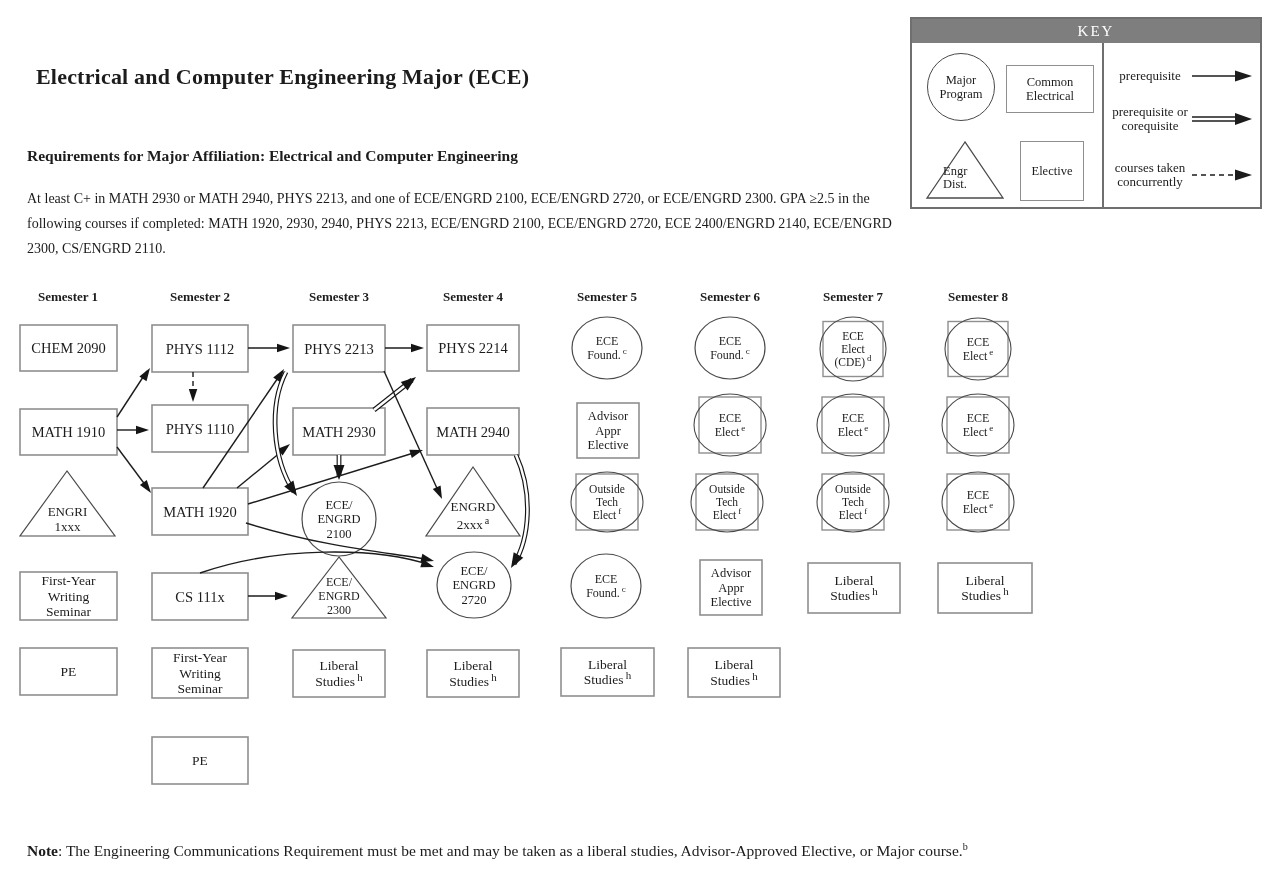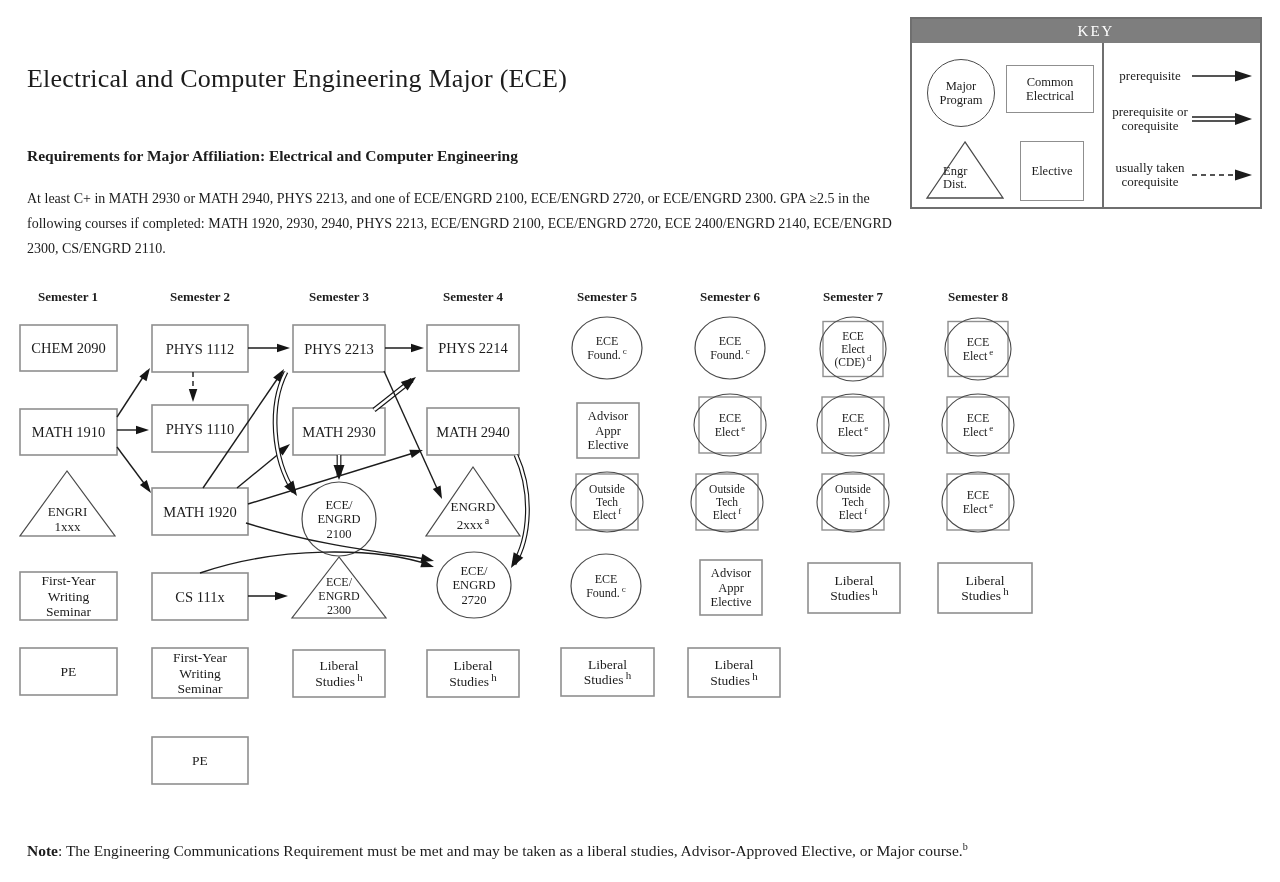--- a/index.html
+++ b/index.html
@@ -1,30 +1,30 @@
 <!DOCTYPE html>
 <html><head>
 <meta charset="utf-8">
 <style>
   html,body{margin:0;padding:0;background:#ffffff;}
   .page{position:relative;width:1280px;height:882px;background:#ffffff;overflow:hidden;
         font-family:"Liberation Serif","DejaVu Serif",serif;color:#1c1c1c;}
-  .title{position:absolute;left:27px;top:64px;font-size:26px;font-weight:normal;letter-spacing:.2px;}
+  .title{position:absolute;left:36px;top:64px;font-size:22px;font-weight:bold;letter-spacing:.2px;}
   .subtitle{position:absolute;left:27px;top:147px;font-size:15.5px;font-weight:bold;}
   .reqtext{position:absolute;left:27px;top:186px;width:880px;font-size:14px;line-height:25px;}
   .note{position:absolute;left:27px;top:841px;font-size:15.5px;}
   .note b{font-weight:bold;margin-top:36px;}
   .note sup{font-size:10px;}
   
   .key{position:absolute;left:910px;top:17px;width:352px;height:192px;border:2px solid #6f6f6f;background:#fff;box-sizing:border-box;}
   .key-header{height:24px;background:#7e7e7e;color:#ffffff;text-align:center;font-size:15px;letter-spacing:2px;line-height:24px;padding-left:20px;}
   .key-body{position:relative;height:164px;}
   .key-divider{position:absolute;left:190px;top:0;width:0;height:164px;border-left:2px solid #6f6f6f;}
   .key-shape-label{display:flex;align-items:center;justify-content:center;text-align:center;font-size:12.5px;line-height:14px;}
-  .key-circle{position:absolute;left:15px;top:16px;width:66px;height:66px;border:1.3px solid #4a4a4a;border-radius:50%;}
+  .key-circle{position:absolute;left:15px;top:10px;width:66px;height:66px;border:1.3px solid #4a4a4a;border-radius:50%;}
   .key-ccbox{position:absolute;left:94px;top:22px;width:86px;height:46px;border:1.4px solid #8f8f8f;}
   .key-trisvg{position:absolute;left:12px;top:96px;}
   .key-trilabel{position:absolute;left:31px;top:122px;width:44px;font-size:12.5px;line-height:13px;text-align:left;}
   .key-elbox{position:absolute;left:108px;top:98px;width:62px;height:58px;border:1.4px solid #8f8f8f;}
   .key-right{position:absolute;left:192px;top:0;width:160px;height:164px;}
   .key-row{position:absolute;display:flex;align-items:center;}
   .key-row .lbl{width:80px;text-align:center;font-size:13px;line-height:14px;}
   .key-row svg{flex:0 0 auto;}
 </style>
 </head>
@@ -65,21 +65,21 @@
         </div>
         <div class="key-row" style="left:6px;top:62px;">
           <div class="lbl">prerequisite or corequisite</div>
           <svg width="64" height="20">
             <line x1="2" y1="8" x2="46" y2="8" stroke="#1c1c1c" stroke-width="1.3"></line>
             <line x1="2" y1="12" x2="46" y2="12" stroke="#1c1c1c" stroke-width="1.3"></line>
             <polygon points="62,10 45,4 45,16" fill="#1c1c1c"></polygon>
           </svg>
         </div>
         <div class="key-row" style="left:6px;top:118px;">
-          <div class="lbl">usually taken corequisite</div>
+          <div class="lbl">courses taken concurrently</div>
           <svg width="64" height="18">
             <line x1="2" y1="9" x2="46" y2="9" stroke="#1c1c1c" stroke-width="1.3" stroke-dasharray="5,4"></line>
             <polygon points="62,9 45,3.5 45,14.5" fill="#1c1c1c"></polygon>
           </svg>
         </div>
       </div>
     </div>
   </div>
 
   <svg id="diagram" width="1280" height="882" style="position:absolute;left:0;top:0;">

